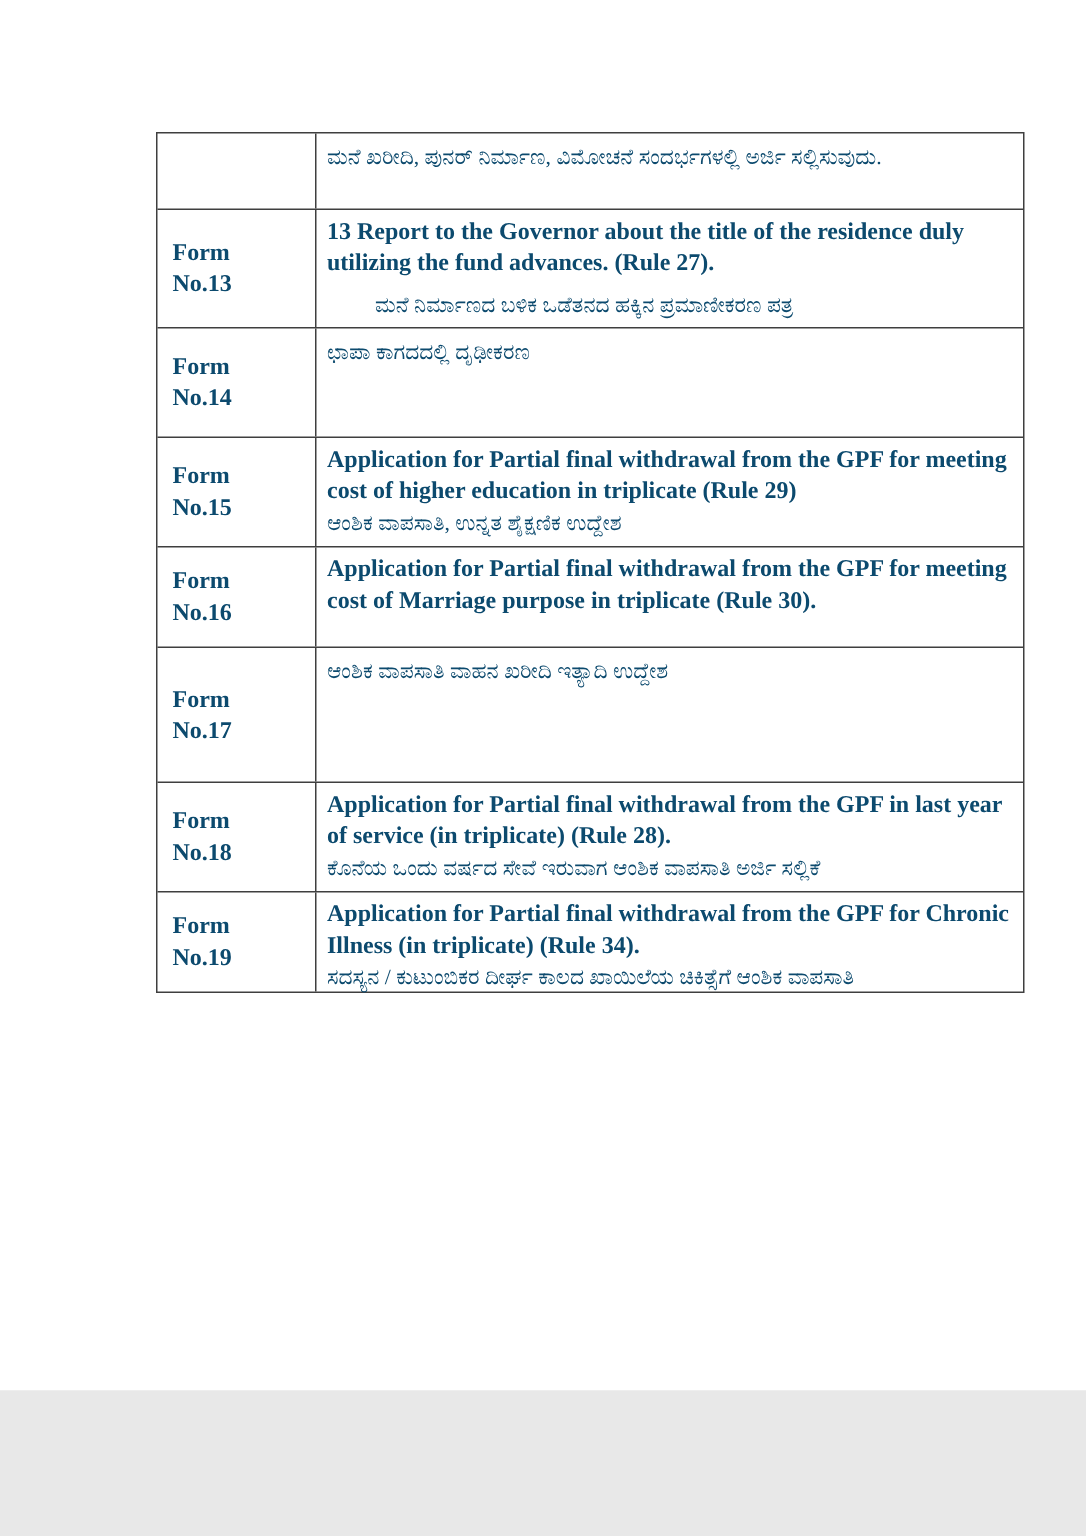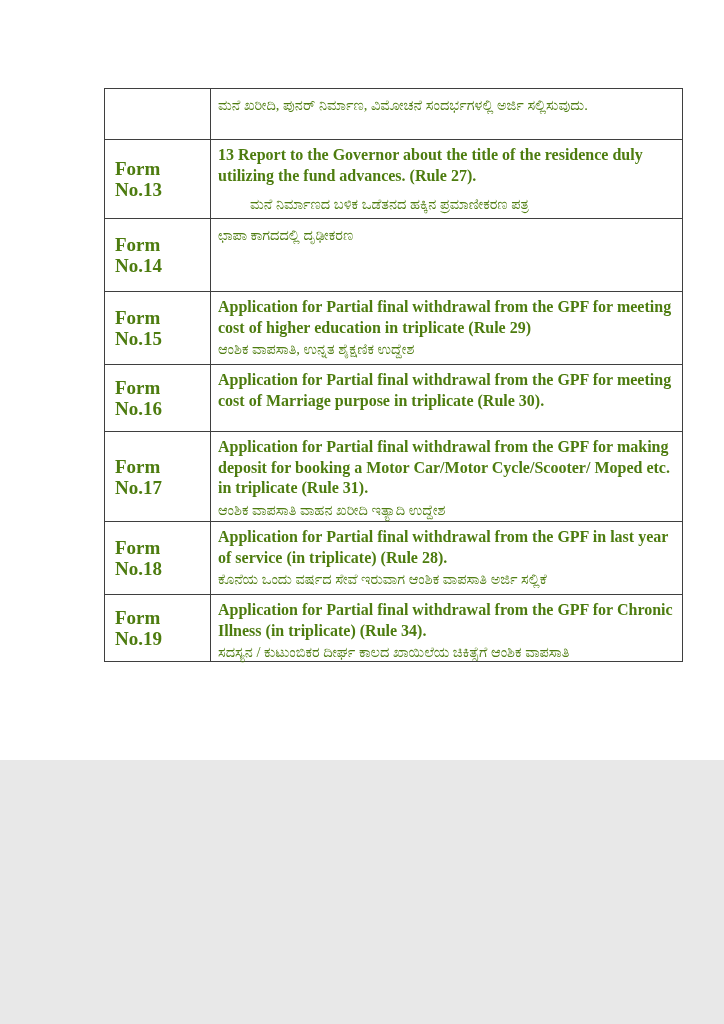--- a/index.html
+++ b/index.html
@@ -1,23 +1,23 @@
 <!DOCTYPE html>
 <html><head>
 <meta charset="utf-8">
 <style>
   * { margin: 0; padding: 0; box-sizing: border-box; }
   html, body { background: #e8e8e8; }
   .page {
     position: relative;
     width: 724px;
-    height: 760px;
+    height: 927px;
     background: #ffffff;
     font-family: "Liberation Serif", serif;
-    color: #4d7c0f;
+    color: #0c4a6e;
     margin: 0 auto;
     overflow: hidden;
   }
   .forms-table {
     position: absolute;
     left: 104px;
     top: 88px;
     width: 579px;
     border: 1px solid #3f3f3f;
   }
@@ -34,21 +34,21 @@
     flex-direction: column;
     justify-content: center;
     padding-left: 10px;
   }
   .cell-desc {
     flex: 1;
     padding: 5px 6px 0 7px;
   }
   .form-label {
     font-weight: bold;
-    font-size: 19px;
+    font-size: 16px;
     line-height: 21px;
     white-space: nowrap;
   }
   .desc-en {
     font-weight: bold;
     font-size: 16px;
     line-height: 20.5px;
   }
   .desc-kn {
     font-weight: normal;
@@ -121,21 +121,20 @@
         <div class="desc-en">Application for Partial final withdrawal from the GPF for meeting cost of Marriage purpose in triplicate (Rule 30).</div>
       </div>
     </div>
 
     <div class="trow r5">
       <div class="cell-form">
         <div class="form-label">Form</div>
         <div class="form-label">No.17</div>
       </div>
       <div class="cell-desc">
-        <div class="desc-en">Application for Partial final withdrawal from the GPF for making deposit for booking a Motor Car/Motor Cycle/Scooter/ Moped etc.  in triplicate (Rule 31).</div>
         <div class="desc-kn">ಆಂಶಿಕ ವಾಪಸಾತಿ ವಾಹನ ಖರೀದಿ ಇತ್ಯಾದಿ ಉದ್ದೇಶ</div>
       </div>
     </div>
 
     <div class="trow r6">
       <div class="cell-form">
         <div class="form-label">Form</div>
         <div class="form-label">No.18</div>
       </div>
       <div class="cell-desc">

